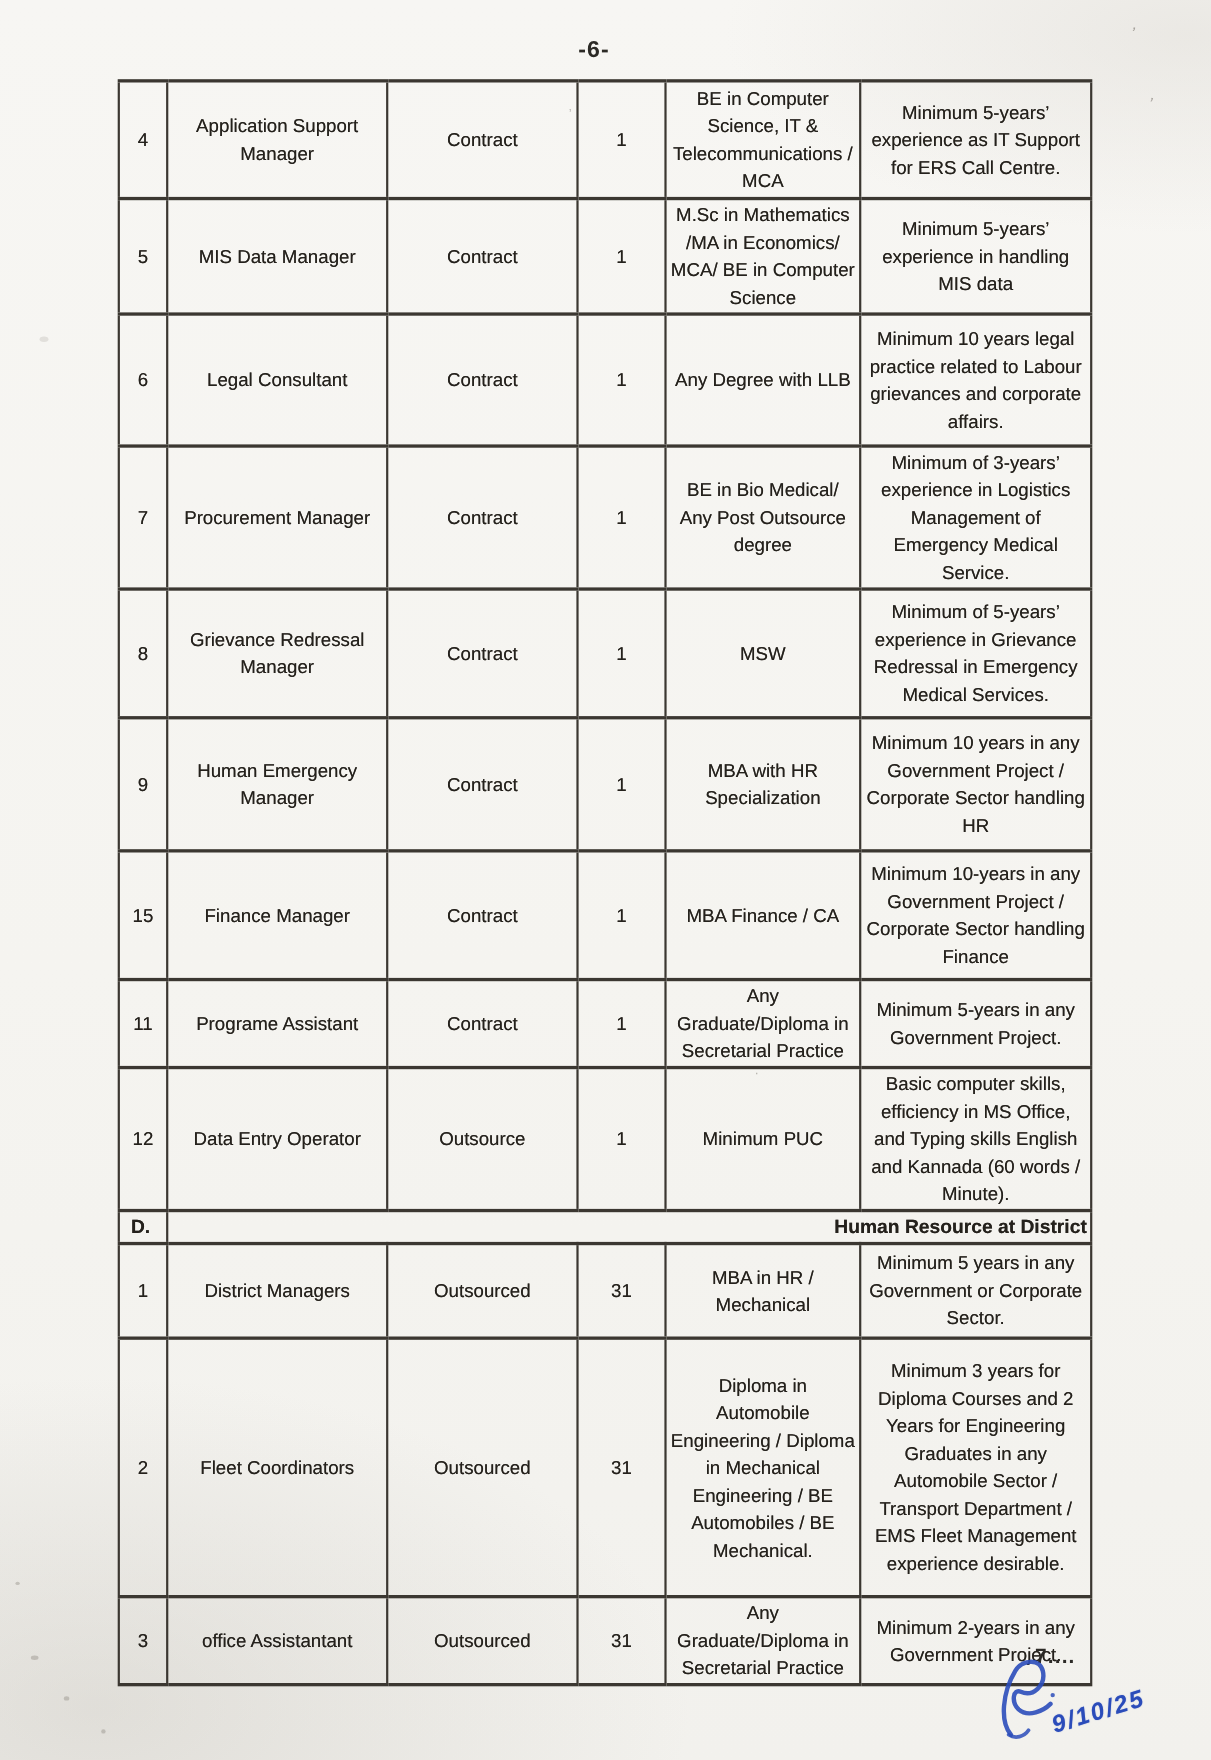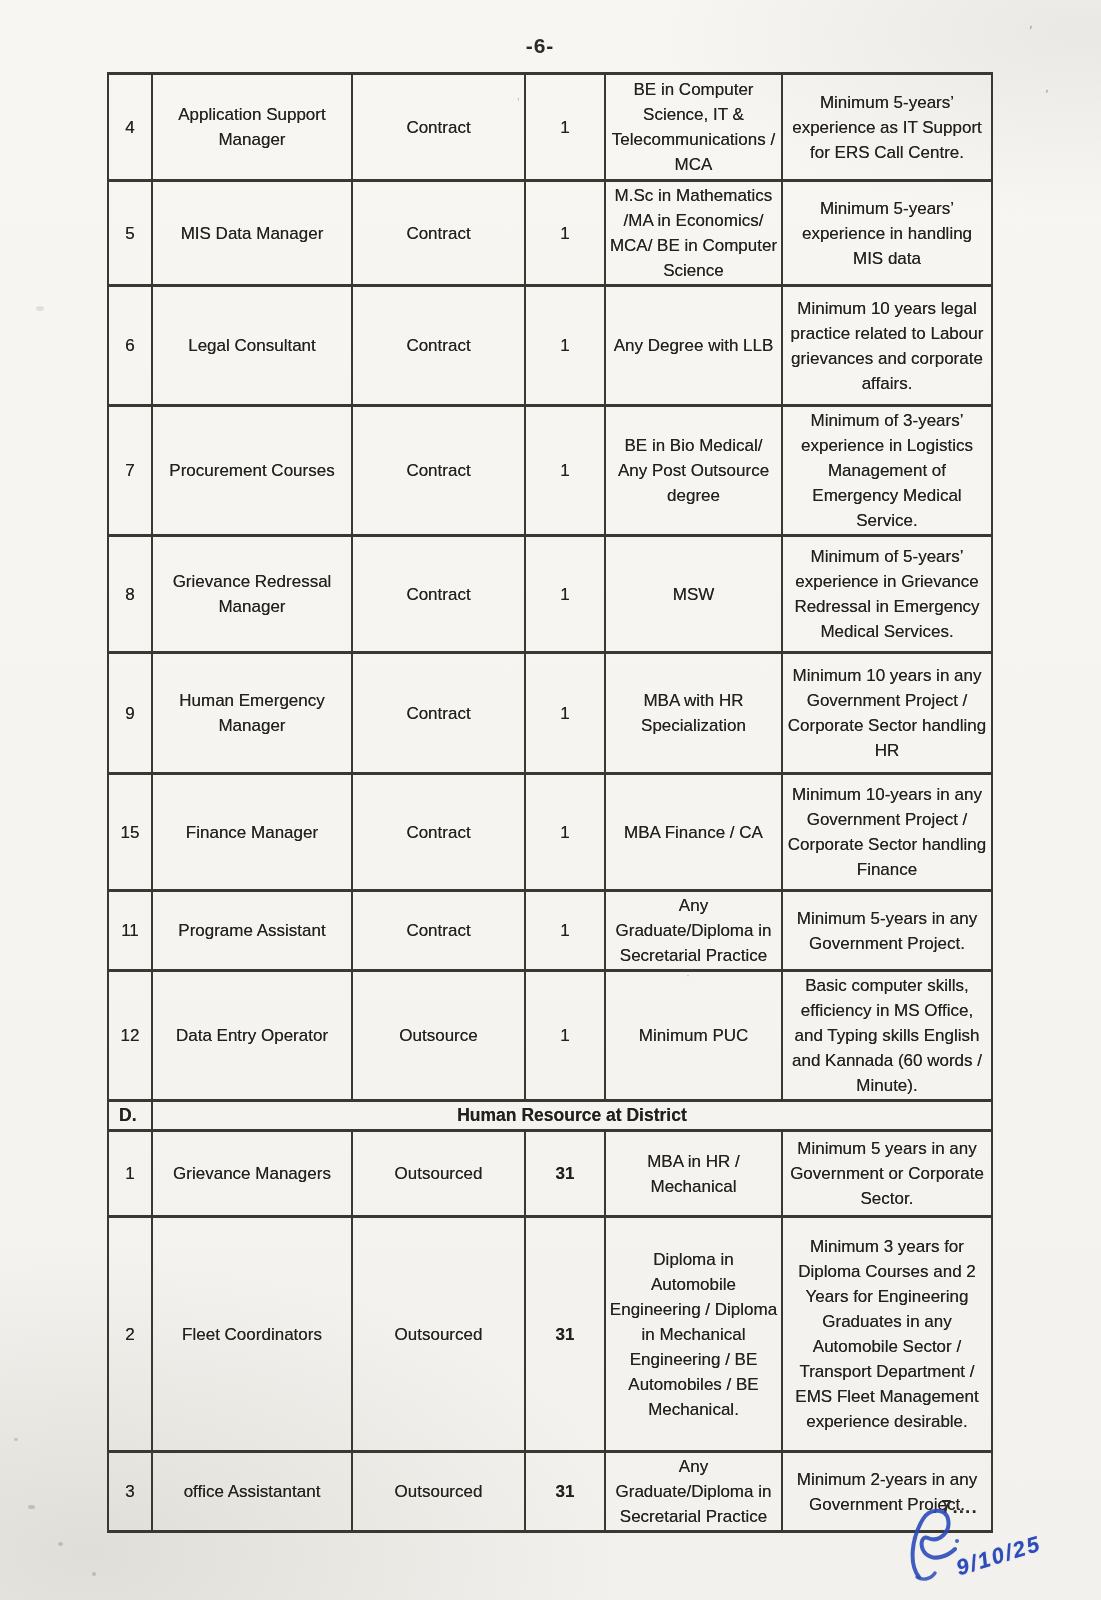--- a/index.html
+++ b/index.html
@@ -30,22 +30,22 @@
     border-top-width:3px;
     border-bottom-width:3px;
     text-align:center;vertical-align:middle;
     font-size:17px;line-height:25px;
     padding:1px 3px;
     color:#24211c;
     text-shadow:0 0 .6px rgba(45,40,33,.75);
     word-wrap:break-word;
   }
   td.c-count{font-size:17px;}
-  tr.district td.c-count{font-weight:700;}
-  tr.section td{font-weight:700;font-size:17.5px;}
+  tr.district td.c-count{font-weight:400;}
+  tr.section td{font-weight:700;font-size:17.5px;text-align:right;}
   tr.section td.section-sl{font-weight:600;text-align:left;padding-left:10px;}
   .footer-ref{
     position:absolute;left:941px;top:1496px;
     font-size:19px;font-weight:600;color:#2c2a26;letter-spacing:1px;
   }
   .signature{position:absolute;left:905px;top:1505px;width:190px;height:95px;}
   .sig-date{
     position:absolute;left:50px;top:38px;
     transform:rotate(-17deg);
     font-size:22px;font-style:italic;font-weight:600;
@@ -91,21 +91,21 @@
         <tr style="height: 120px;">
           <td class="c-sl">6</td>
           <td class="c-position">Legal Consultant</td>
           <td class="c-type">Contract</td>
           <td class="c-count">1</td>
           <td class="c-qualification">Any Degree with LLB</td>
           <td class="c-experience">Minimum 10 years legal practice related to Labour grievances and corporate affairs.</td>
         </tr>
         <tr style="height: 121px;">
           <td class="c-sl">7</td>
-          <td class="c-position">Procurement Courses</td>
+          <td class="c-position">Procurement Manager</td>
           <td class="c-type">Contract</td>
           <td class="c-count">1</td>
           <td class="c-qualification">BE in Bio Medical/ Any Post Outsource degree</td>
           <td class="c-experience">Minimum of 3-years’ experience in Logistics Management of Emergency Medical Service.</td>
         </tr>
         <tr style="height: 117px;">
           <td class="c-sl">8</td>
           <td class="c-position">Grievance Redressal Manager</td>
           <td class="c-type">Contract</td>
           <td class="c-count">1</td>
@@ -143,21 +143,21 @@
           <td class="c-count">1</td>
           <td class="c-qualification">Minimum PUC</td>
           <td class="c-experience">Basic computer skills, efficiency in MS Office, and Typing skills English and Kannada (60 words / Minute).</td>
         </tr>
         <tr class="section" style="height: 30px;">
           <td class="section-sl">D.</td>
           <td colspan="5">Human Resource at District</td>
         </tr>
         <tr class="district" style="height: 86px;">
           <td class="c-sl">1</td>
-          <td class="c-position">Grievance Managers</td>
+          <td class="c-position">District Managers</td>
           <td class="c-type">Outsourced</td>
           <td class="c-count">31</td>
           <td class="c-qualification">MBA in HR / Mechanical</td>
           <td class="c-experience">Minimum 5 years in any Government or Corporate Sector.</td>
         </tr>
         <tr class="district" style="height: 235px;">
           <td class="c-sl">2</td>
           <td class="c-position">Fleet Coordinators</td>
           <td class="c-type">Outsourced</td>
           <td class="c-count">31</td>

